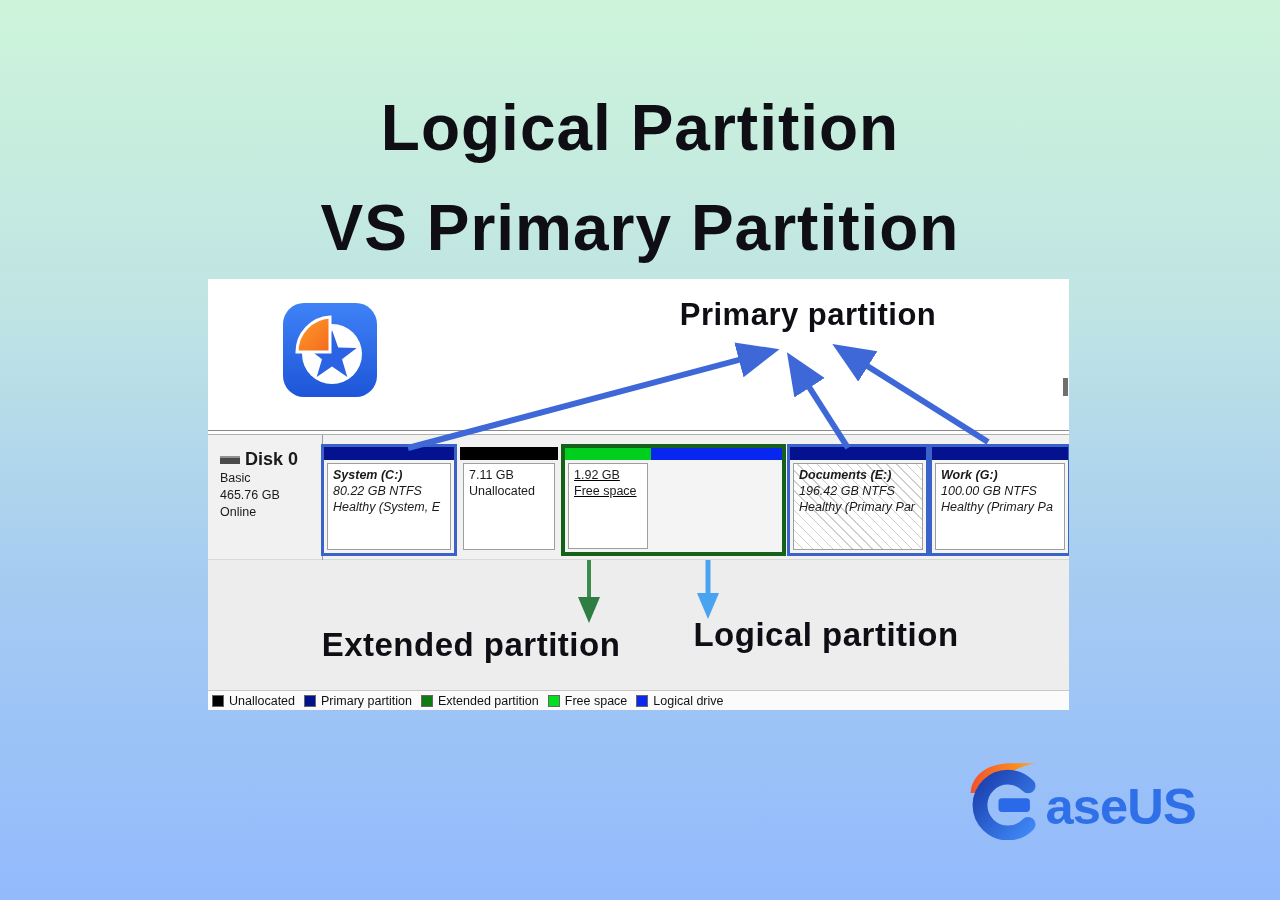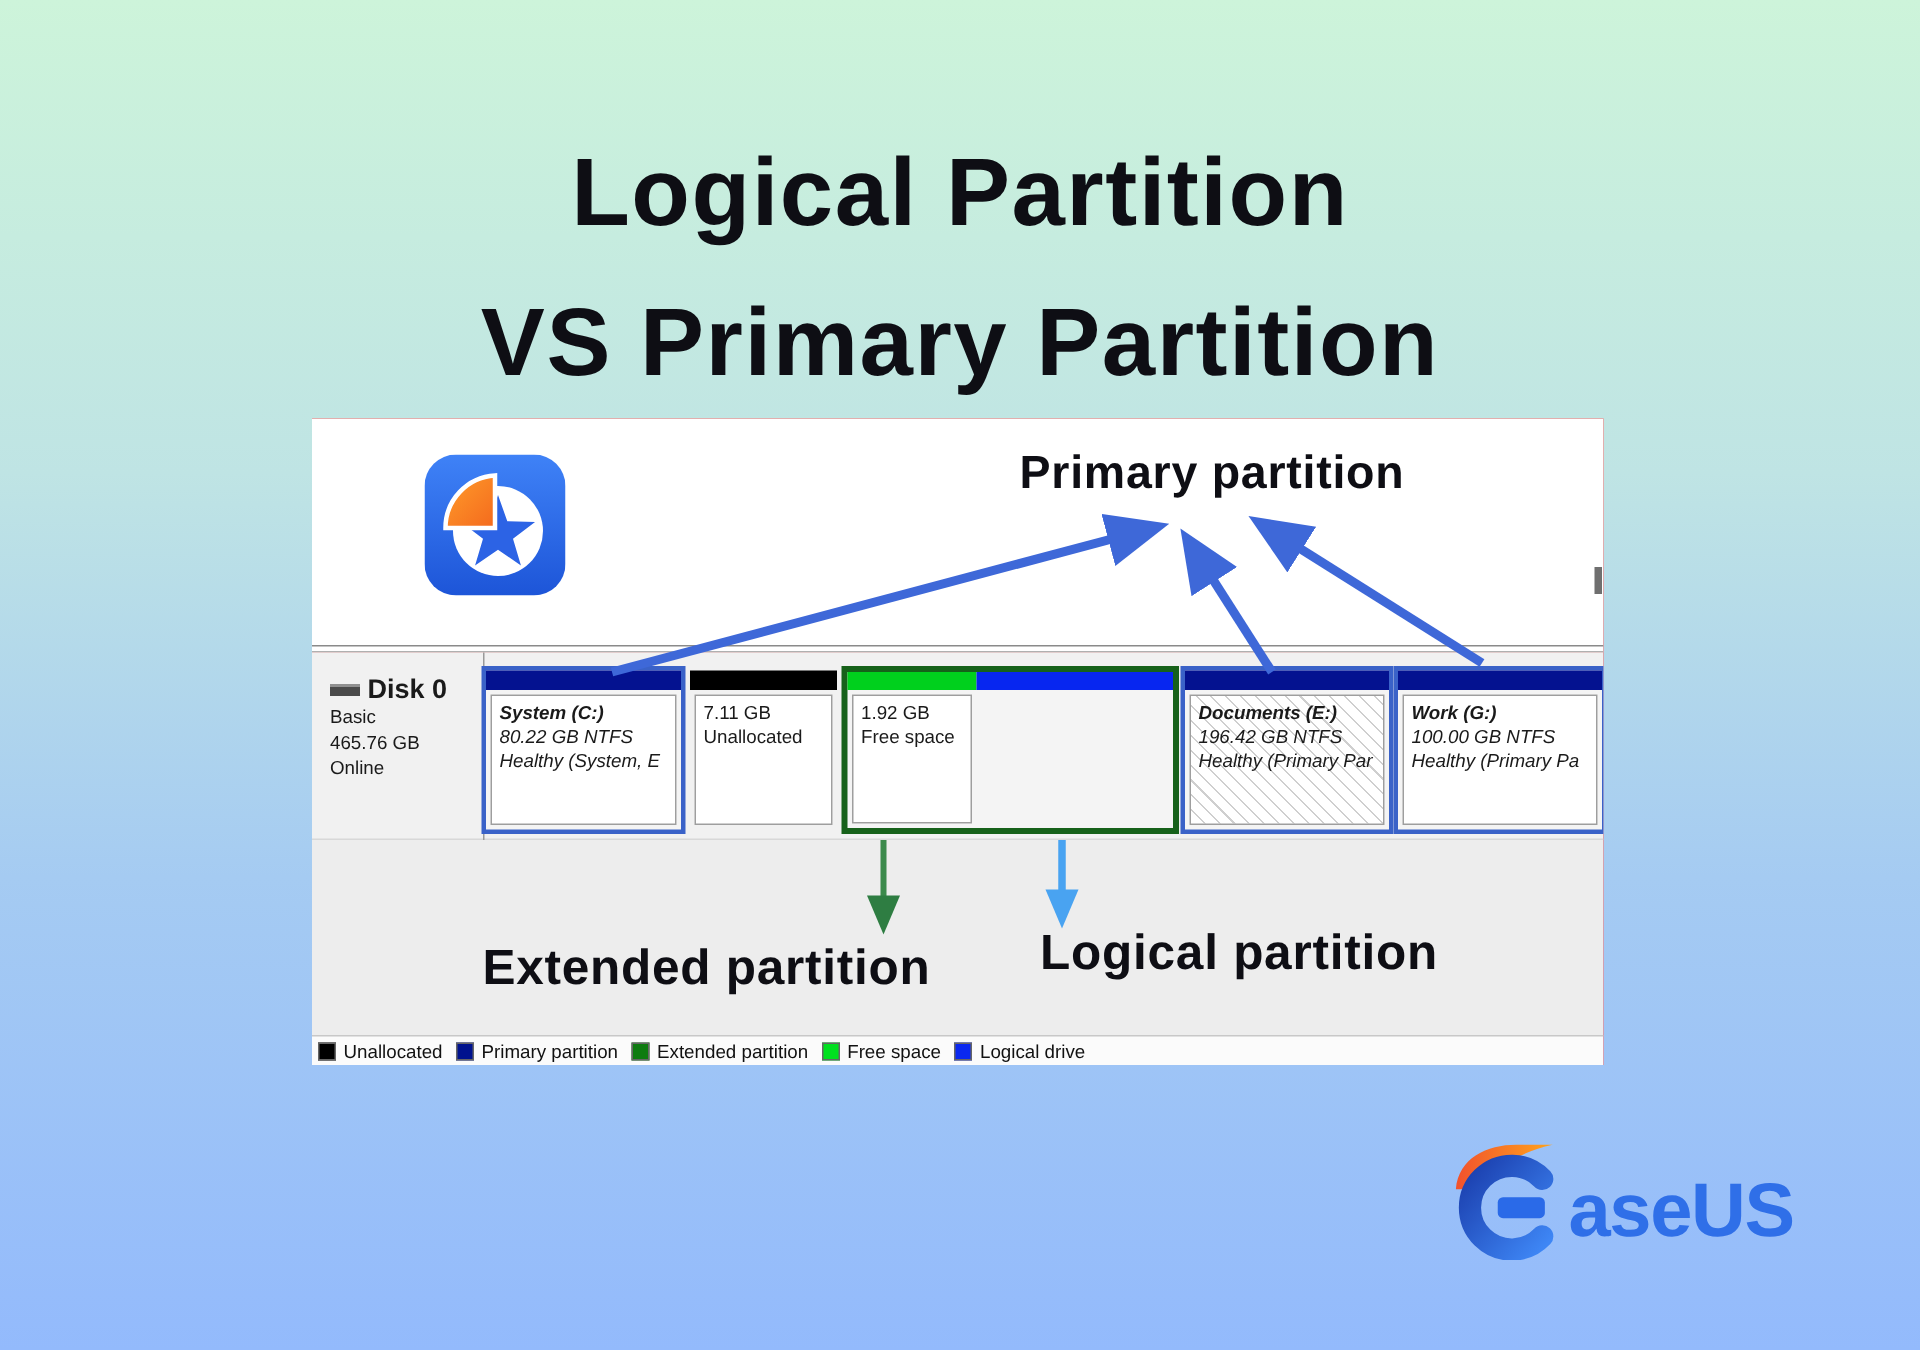--- a/index.html
+++ b/index.html
@@ -6,21 +6,21 @@
   html,body { width:1280px; height:900px; }
   body {
     font-family: "Liberation Sans", sans-serif;
     position:relative; overflow:hidden;
     background: linear-gradient(180deg, #cdf4da 0%, #bfe4e4 35%, #a5cbf2 65%, #93bafc 100%);
   }
   
   .title-wrap { position:absolute; left:0; right:0; top:78px; text-align:center; color:#0e0e14; }
   .title-line { font-weight:bold; font-size:64px; line-height:100px; letter-spacing:1px; }
   
-  .panel { position:absolute; left:208px; top:279px; width:861px; height:431px; background:#ef4444; overflow:hidden; }
+  .panel { position:absolute; left:208px; top:279px; width:861px; height:431px; background:#8b5cf6; overflow:hidden; }
   .panel-top { position:absolute; left:0; top:0; width:861px; height:151px; background:#ffffff; }
   .app-icon { position:absolute; left:75px; top:24px; width:94px; height:94px; }
   .primary-label { position:absolute; left:430px; top:18px; width:340px; text-align:center;
     font-size:31px; font-weight:bold; color:#0e0e14; letter-spacing:0.5px; }
   .scroll-thumb { position:absolute; left:855px; top:99px; width:5px; height:18px; background:#6f6f6f; }
   .arrows-overlay { position:absolute; left:0; top:0; width:861px; height:431px; pointer-events:none; }
   .divider { position:absolute; left:0; top:151px; width:861px; height:5px;
     border-top:1px solid #8a8a8a; border-bottom:1px solid #b0b0b0; background:#ffffff; }
   
   .disk-row { position:absolute; left:0; top:156px; width:861px; height:125px; background:#f1f1f1;
@@ -35,21 +35,21 @@
   .pbar { height:13px; width:100%; }
   .pcontent { flex:1; margin:3px; background:#ffffff; border:1px solid #9e9e9e;
     padding:3px 5px; font-size:12.5px; line-height:16px; color:#1a1a1a;
     white-space:nowrap; overflow:hidden; }
   .pcontent .pname { font-weight:bold; }
   .pcontent.selected { border:3px solid #4f9de8; }
   .pcontent.hatched { background:
     repeating-linear-gradient(45deg, rgba(255,255,255,0) 0 6px, #cfcfcf 6px 7px), #ffffff; }
   .ext-container { position:absolute; left:353px; top:9px; width:225px; height:112px;
     border:4px solid #16611a; background:#f4f4f4; display:flex; }
-  .ext-slot { display:flex; flex-direction:column; height:100%; }
+  .ext-slot { display:flex; flex-direction:column; height:100%;text-decoration:underline; }
   .ext-slot .pbar { height:12px; }
   
   .gray-area { position:absolute; left:0; top:281px; width:861px; height:130px; background:#ededed; }
   .bottom-label { position:absolute; font-weight:bold; color:#0e0e14; text-align:center; letter-spacing:0.5px; }
   .extended-label { left:95px; top:66px; width:336px; font-size:33px; }
   .logical-label { left:472px; top:56px; width:292px; font-size:33px; }
   
   .legend-bar { position:absolute; left:0; top:411px; width:861px; height:20px; background:#fbfbfb;
     border-top:1px solid #c8c8c8; display:flex; align-items:center; padding-left:4px; gap:9px;
     font-size:12.5px; color:#111; }

